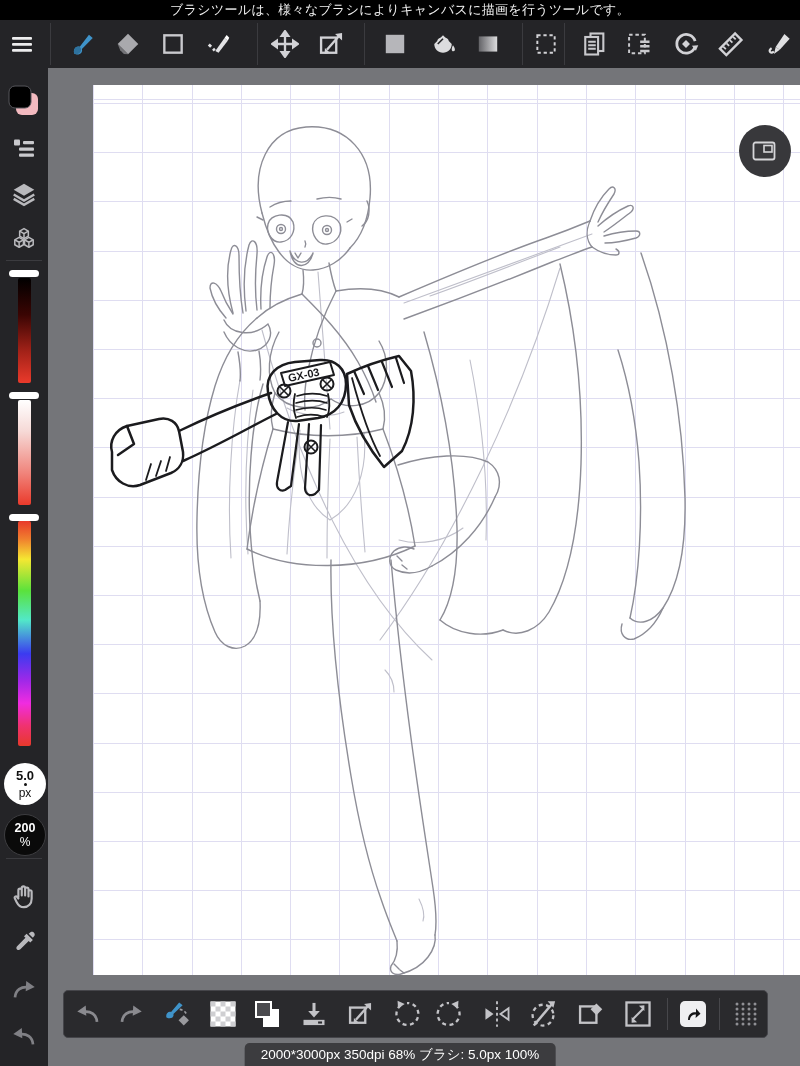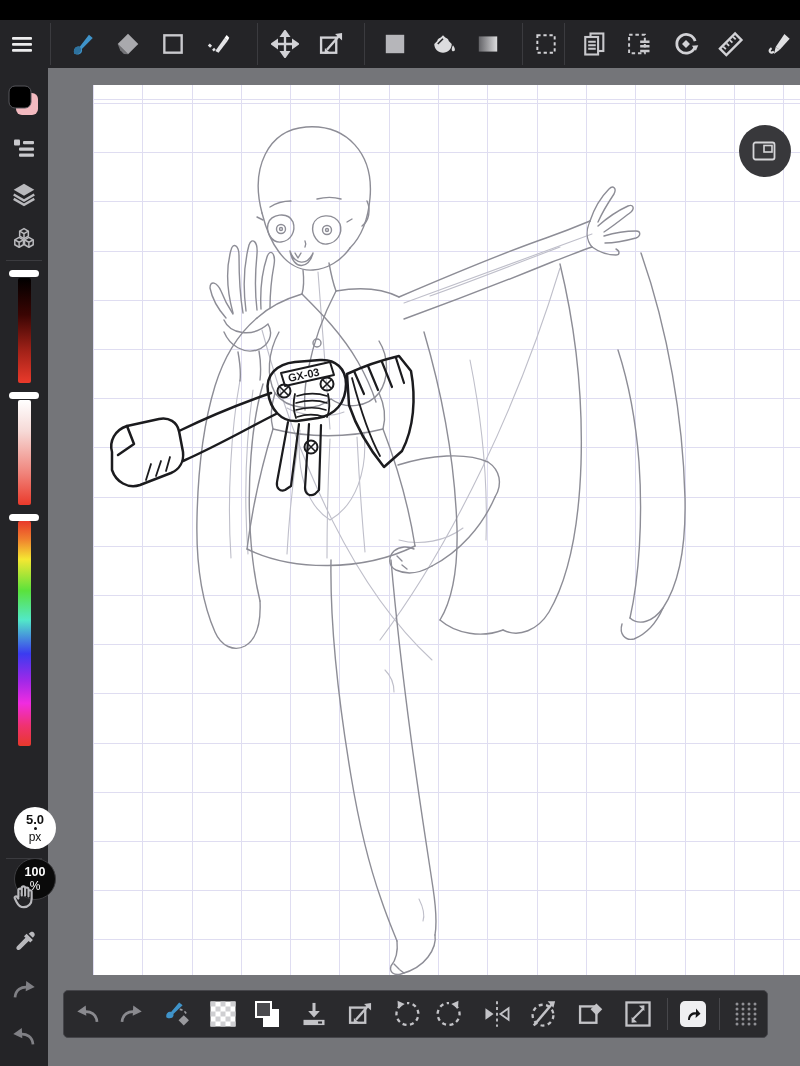--- a/index.html
+++ b/index.html
@@ -15,22 +15,22 @@
   #toptb { position:absolute; left:0; top:20px; width:800px; height:48px; background:#242427; }
   .ticon { position:absolute; top:50%; transform:translate(-50%,-50%); display:flex; }
   .vdiv  { position:absolute; top:3px; bottom:3px; width:1px; background:#3b3b3f; }
 
   
   #sidebar { position:absolute; left:0; top:68px; width:48px; height:998px; background:#242427; }
   .sicon { position:absolute; left:50%; transform:translateX(-50%); display:flex; }
   .hdiv  { position:absolute; left:6px; right:6px; height:1px; background:#3b3b3f; }
   .slider { position:absolute; left:18px; width:13px; border-radius:2px; }
   .handle { position:absolute; left:9px; width:30px; height:7px; border-radius:3.5px; background:#fff; }
-  .round-ind { position:absolute; left:14px; width:42px; height:42px; border-radius:50%;
-    display:flex; flex-direction:column; align-items:center; justify-content:center; line-height:1;margin-top:44px; }
+  .round-ind { position:absolute; left:4px; width:42px; height:42px; border-radius:50%;
+    display:flex; flex-direction:column; align-items:center; justify-content:center; line-height:1; }
   #size-ind { background:#fff; color:#111; }
   #op-ind { background:#0a0a0a; color:#fff; border:1px solid #3d3d40; }
   .ind-val { font-size:13px; font-weight:bold; }
   .ind-unit { font-size:12px; margin-top:1px; }
   .dotpk { width:3px; height:3px; border-radius:50%; background:#111; margin-top:1px;}
 
   
   #surround { position:absolute; left:48px; top:68px; width:752px; height:998px; background:#747579; }
   #canvas { position:absolute; left:45px; top:17px; width:707px; height:890px; background:#fff;
     background-image:
@@ -52,20 +52,23 @@
   
   #statuspill { position:absolute; left:50%; transform:translateX(-50%); top:1043px; height:23px;
     padding:0 16px; background:#3c3c3f; border-radius:5px 5px 0 0; color:#fff; font-size:13.5px;
     display:flex; align-items:center; white-space:nowrap; }
 </style>
 </head>
 <body>
 
 <div id="app">
 
+  <div id="msgbar">
+    <span>ブラシツールは、様々なブラシによりキャンバスに描画を行うツールです。</span>
+  </div>
 
   <div id="toptb">
     <span class="ticon" style="left:22px">
       <svg width="22" height="22" viewBox="0 0 22 22">
           <g fill="#ededee">
             <rect x="1" y="4" width="20" height="2.8" rx="1"></rect>
             <rect x="1" y="10" width="20" height="2.8" rx="1"></rect>
             <rect x="1" y="16" width="20" height="2.8" rx="1"></rect>
           </g>
         </svg>
@@ -356,21 +359,21 @@
 
     <div class="slider" style="top:453px; height:225px; background:linear-gradient(#e8392b 0%, #f07f2e 8%, #f5e732 17%, #5ae23c 31%, #52e8c8 44%, #3b3bf0 59%, #a028e8 71%, #f02ce0 81%, #f03270 91%, #e8392b 100%);"></div>
     <div class="handle" style="top:445.5px"></div>
 
     <div class="round-ind" id="size-ind" style="top:695px">
       <span class="ind-val">5.0</span>
       <span class="dotpk"></span>
       <span class="ind-unit">px</span>
     </div>
     <div class="round-ind" id="op-ind" style="top:746px">
-      <span class="ind-val" style="font-size:12.5px">100</span>
+      <span class="ind-val" style="font-size:12.5px">200</span>
       <span class="ind-unit">%</span>
     </div>
     <span class="hdiv" style="top:790px"></span>
 
     <span class="sicon" style="top:815px">
       <svg width="27" height="27" viewBox="0 0 24 24" fill="none" stroke="#b9b9bd" stroke-width="1.9" stroke-linecap="round" stroke-linejoin="round">
         <path d="M7 12.5 V6.5 a1.5 1.5 0 0 1 3 0 V11 M10 11 V4.5 a1.5 1.5 0 0 1 3 0 V11 M13 11 V5.5 a1.5 1.5 0 0 1 3 0 V12 M16 12 V7.8 a1.4 1.4 0 0 1 2.8 0 V14 C18.8 18.4 16 21.5 11.8 21.5 C8.6 21.5 7 20 5.4 16.8 L3.8 13.6 C3.2 12.3 4.8 11.2 5.8 12.3 L7 13.8"></path>
       </svg>
     </span>
     <span class="sicon" style="top:862px">
@@ -523,14 +526,17 @@
             <circle cx="22" cy="18" r="1.5"></circle>
         <circle cx="4" cy="23" r="1.5"></circle>
             <circle cx="10" cy="23" r="1.5"></circle>
             <circle cx="16" cy="23" r="1.5"></circle>
             <circle cx="22" cy="23" r="1.5"></circle>
           </g>
       </svg>
     </span>
   </div>
 
+  <div id="statuspill">
+    <span>2000*3000px 350dpi 68% ブラシ: 5.0px 100%</span>
+  </div>
 
 </div>
 
 </body></html>

